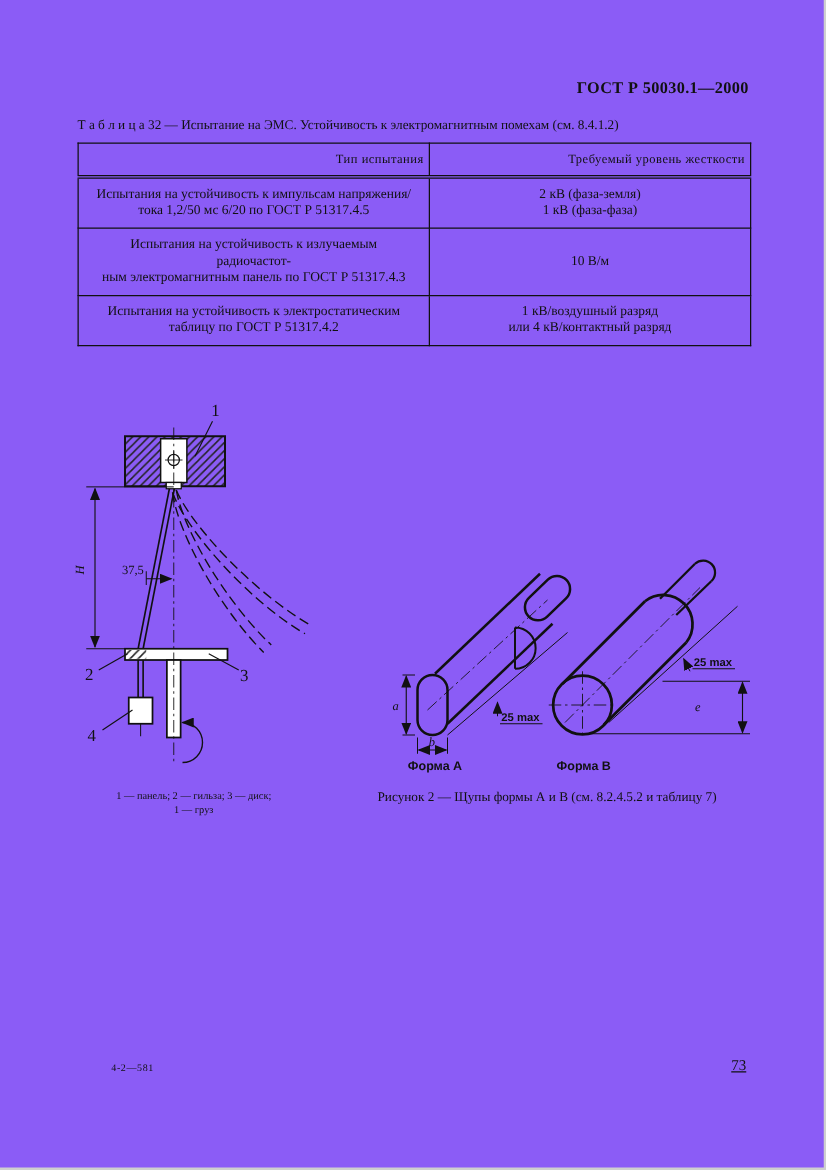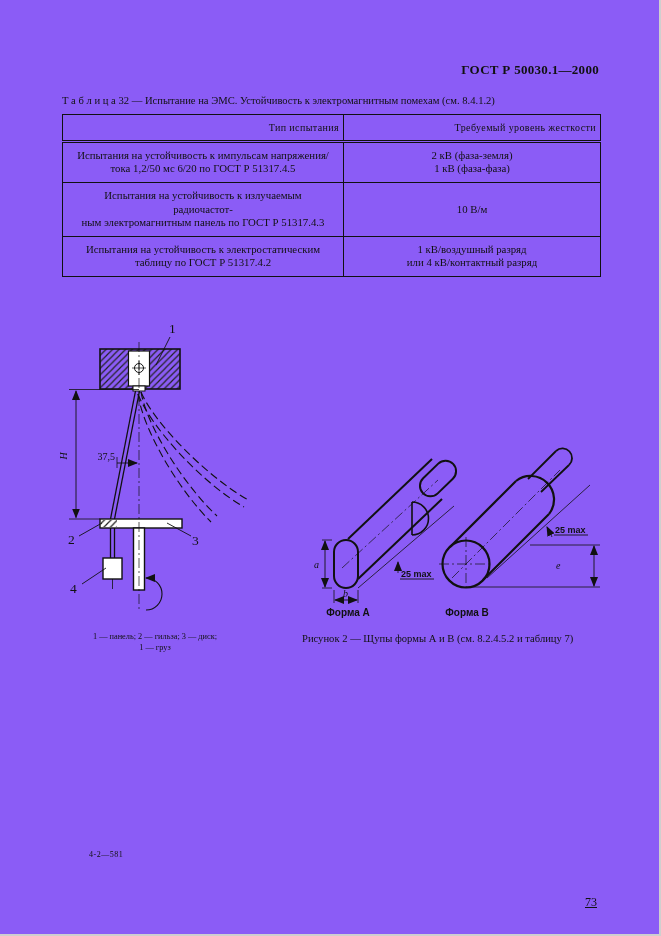--- a/index.html
+++ b/index.html
@@ -12,21 +12,21 @@
   .table-caption{position:absolute;top:95px;left:62px;width:520px;font-size:10.6px;}
   table.emc{position:absolute;top:114px;left:62px;width:538px;border-collapse:collapse;border:1.6px solid #111;table-layout:fixed;}
   table.emc th{border:1px solid #111;border-bottom:3px double #111;font-weight:normal;font-size:10px;letter-spacing:.4px;padding:7px 4px;text-align:right;}
   table.emc td{border:1px solid #111;font-size:10.8px;line-height:13.2px;padding:6px 14px 7px;text-align:center;vertical-align:middle;}
   .fig1-svg{position:absolute;left:55px;top:316px;}
   .fig2-svg{position:absolute;left:312px;top:440px;}
   .fig1-legend{position:absolute;left:40px;top:631px;width:230px;text-align:center;font-size:8.3px;line-height:11px;}
   .fig1-caption{position:absolute;left:40px;top:658px;width:230px;text-align:center;font-size:10.6px;line-height:11.6px;}
   .fig2-caption{position:absolute;left:302px;top:633px;width:310px;text-align:left;font-size:10.6px;}
   .footer-mark{position:absolute;left:57px;top:850px;font-size:8px;letter-spacing:.5px;margin-left:32px;}
-  .page-number{position:absolute;left:585px;top:895px;font-size:12px;text-decoration:underline;}
+  .page-number{position:absolute;left:585px;top:845px;font-size:12px;text-decoration:underline;}
   svg text{font-family:"Liberation Serif", serif;fill:#111;}
   .callout{font-size:13.5px;}
   .dimtxt{font-size:10px;font-style:italic;}
   .maxtxt{font-size:9px;font-weight:bold;font-family:"Liberation Sans", sans-serif;}
   .formtxt{font-size:10px;font-weight:bold;font-family:"Liberation Sans", sans-serif;}
 </style>
 </head>
 <body>
 
 <div class="page">

